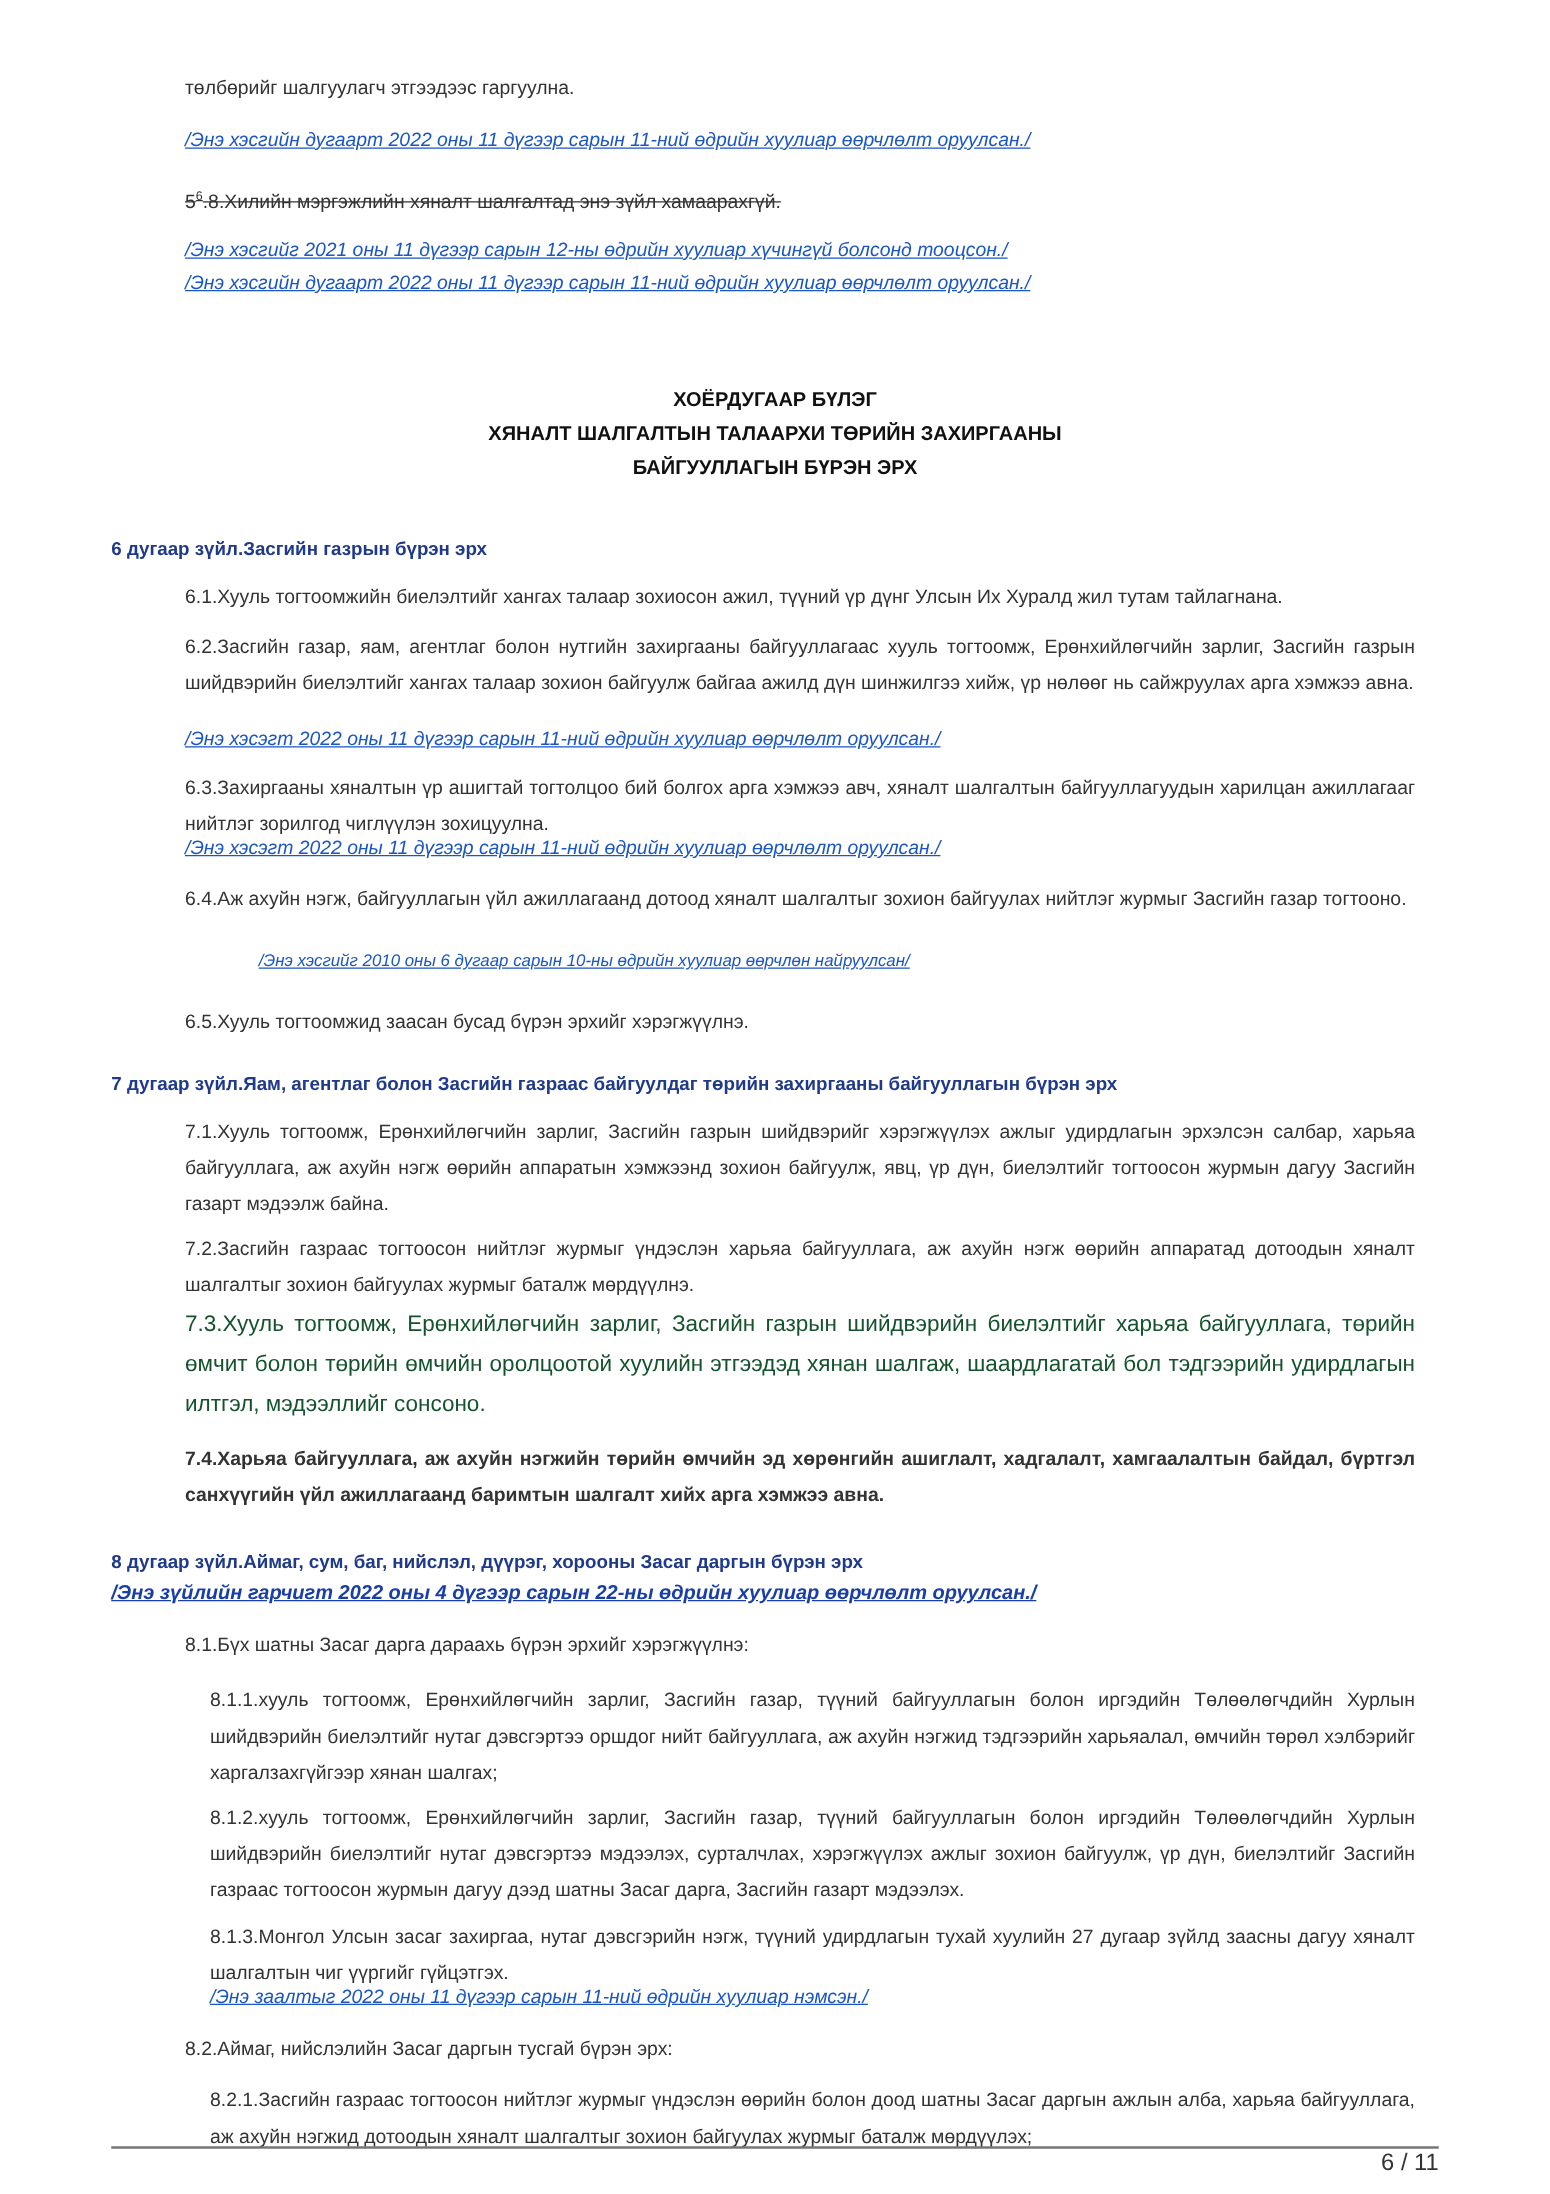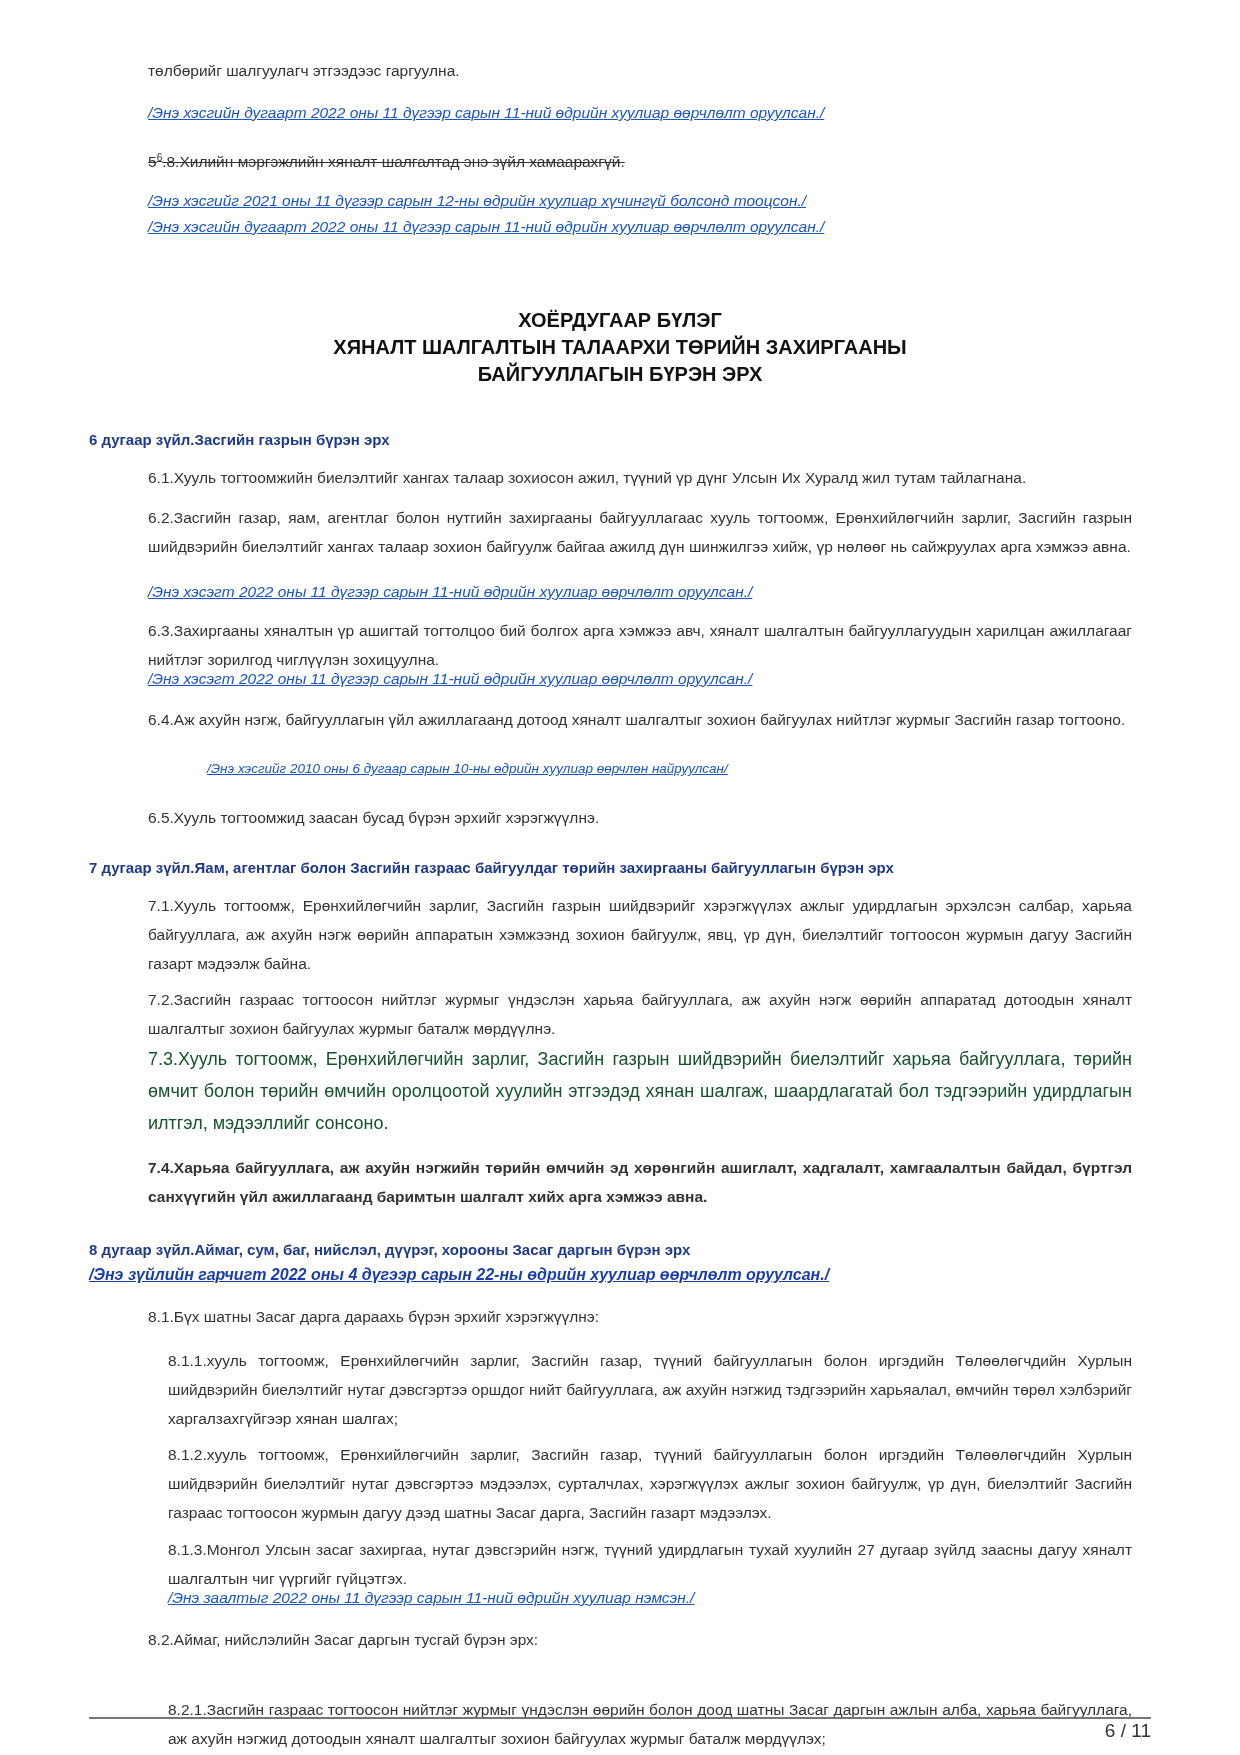--- a/index.html
+++ b/index.html
@@ -4,21 +4,21 @@
   <style>
     html, body { margin: 0; padding: 0; background: #ffffff; }
     body { width: 1240px; height: 1755px; position: relative; overflow: hidden;
            font-family: "Liberation Sans", "DejaVu Sans", sans-serif; color: #333333; }
     .page { position: absolute; left: 0; top: 0; width: 1240px; height: 1755px; }
     .p { position: absolute; font-size: 15.5px; line-height: 29px; color: #333; text-align: justify; }
     .link { position: absolute; font-size: 15.5px; font-style: italic; color: #1a56c4; text-decoration: underline; line-height: 29px; }
     .link.small { font-size: 13.5px; }
     .link.bold { font-weight: bold; font-size: 16px; color: #1a3ea8; }
     .strike { text-decoration: line-through; color: #333; }
-    .chap { position: absolute; left: 0; width: 1240px; text-align: center; font-weight: bold; color: #111; font-size: 20px; line-height: 29px; }
+    .chap { position: absolute; left: 0; width: 1240px; text-align: center; font-weight: bold; color: #111; font-size: 16px; line-height: 29px; }
     .art { position: absolute; left: 89px; font-weight: bold; color: #1f3a8a; font-size: 15px; line-height: 24px; }
     .big { font-size: 18px; line-height: 32px; color: #14532d; }
     .footer-line { position: absolute; left: 89px; top: 1717px; width: 1062px; height: 2px; background: #777; }
     .page-num { position: absolute; top: 1720px; right: 89px; font-size: 19px; color: #333; }
     sup { font-size: 10px; }
   </style>
 </head>
 <body>
 
 <div class="page">
@@ -52,17 +52,17 @@
   <div class="p" style="left:148px; top:1153px; width:984px;font-weight:bold;">7.4.Харьяа байгууллага, аж ахуйн нэгжийн төрийн өмчийн эд хөрөнгийн ашиглалт, хадгалалт, хамгаалалтын байдал, бүртгэл санхүүгийн үйл ажиллагаанд баримтын шалгалт хийх арга хэмжээ авна.</div>
 
   <div class="art" style="top:1238px;">8 дугаар зүйл.Аймаг, сум, баг, нийслэл, дүүрэг, хорооны Засаг даргын бүрэн эрх</div>
   <a class="link bold" style="left:89px; top:1260px;">/Энэ зүйлийн гарчигт 2022 оны 4 дүгээр сарын 22-ны өдрийн хуулиар өөрчлөлт оруулсан./</a>
   <div class="p" style="left:148px; top:1302px; width:984px;">8.1.Бүх шатны Засаг дарга дараахь бүрэн эрхийг хэрэгжүүлнэ:</div>
   <div class="p" style="left:168px; top:1346px; width:964px;">8.1.1.хууль тогтоомж, Ерөнхийлөгчийн зарлиг, Засгийн газар, түүний байгууллагын болон иргэдийн Төлөөлөгчдийн Хурлын шийдвэрийн биелэлтийг нутаг дэвсгэртээ оршдог нийт байгууллага, аж ахуйн нэгжид тэдгээрийн харьяалал, өмчийн төрөл хэлбэрийг харгалзахгүйгээр хянан шалгах;</div>
   <div class="p" style="left:168px; top:1440px; width:964px;">8.1.2.хууль тогтоомж, Ерөнхийлөгчийн зарлиг, Засгийн газар, түүний байгууллагын болон иргэдийн Төлөөлөгчдийн Хурлын шийдвэрийн биелэлтийг нутаг дэвсгэртээ мэдээлэх, сурталчлах, хэрэгжүүлэх ажлыг зохион байгуулж, үр дүн, биелэлтийг Засгийн газраас тогтоосон журмын дагуу дээд шатны Засаг дарга, Засгийн газарт мэдээлэх.</div>
   <div class="p" style="left:168px; top:1535px; width:964px;">8.1.3.Монгол Улсын засаг захиргаа, нутаг дэвсгэрийн нэгж, түүний удирдлагын тухай хуулийн 27 дугаар зүйлд заасны дагуу хяналт шалгалтын чиг үүргийг гүйцэтгэх.</div>
   <a class="link" style="left:168px; top:1583px;">/Энэ заалтыг 2022 оны 11 дүгээр сарын 11-ний өдрийн хуулиар нэмсэн./</a>
   <div class="p" style="left:148px; top:1625px; width:984px;">8.2.Аймаг, нийслэлийн Засаг даргын тусгай бүрэн эрх:</div>
-  <div class="p" style="left:168px; top:1666px; width:964px;margin-top:29px;">8.2.1.Засгийн газраас тогтоосон нийтлэг журмыг үндэслэн өөрийн болон доод шатны Засаг даргын ажлын алба, харьяа байгууллага, аж ахуйн нэгжид дотоодын хяналт шалгалтыг зохион байгуулах журмыг баталж мөрдүүлэх;</div>
+  <div class="p" style="left:168px; top:1666px; width:964px;">8.2.1.Засгийн газраас тогтоосон нийтлэг журмыг үндэслэн өөрийн болон доод шатны Засаг даргын ажлын алба, харьяа байгууллага, аж ахуйн нэгжид дотоодын хяналт шалгалтыг зохион байгуулах журмыг баталж мөрдүүлэх;</div>
 
   <div class="footer-line"></div>
   <div class="page-num">6 / 11</div>
 </div>
 
 </body></html>

